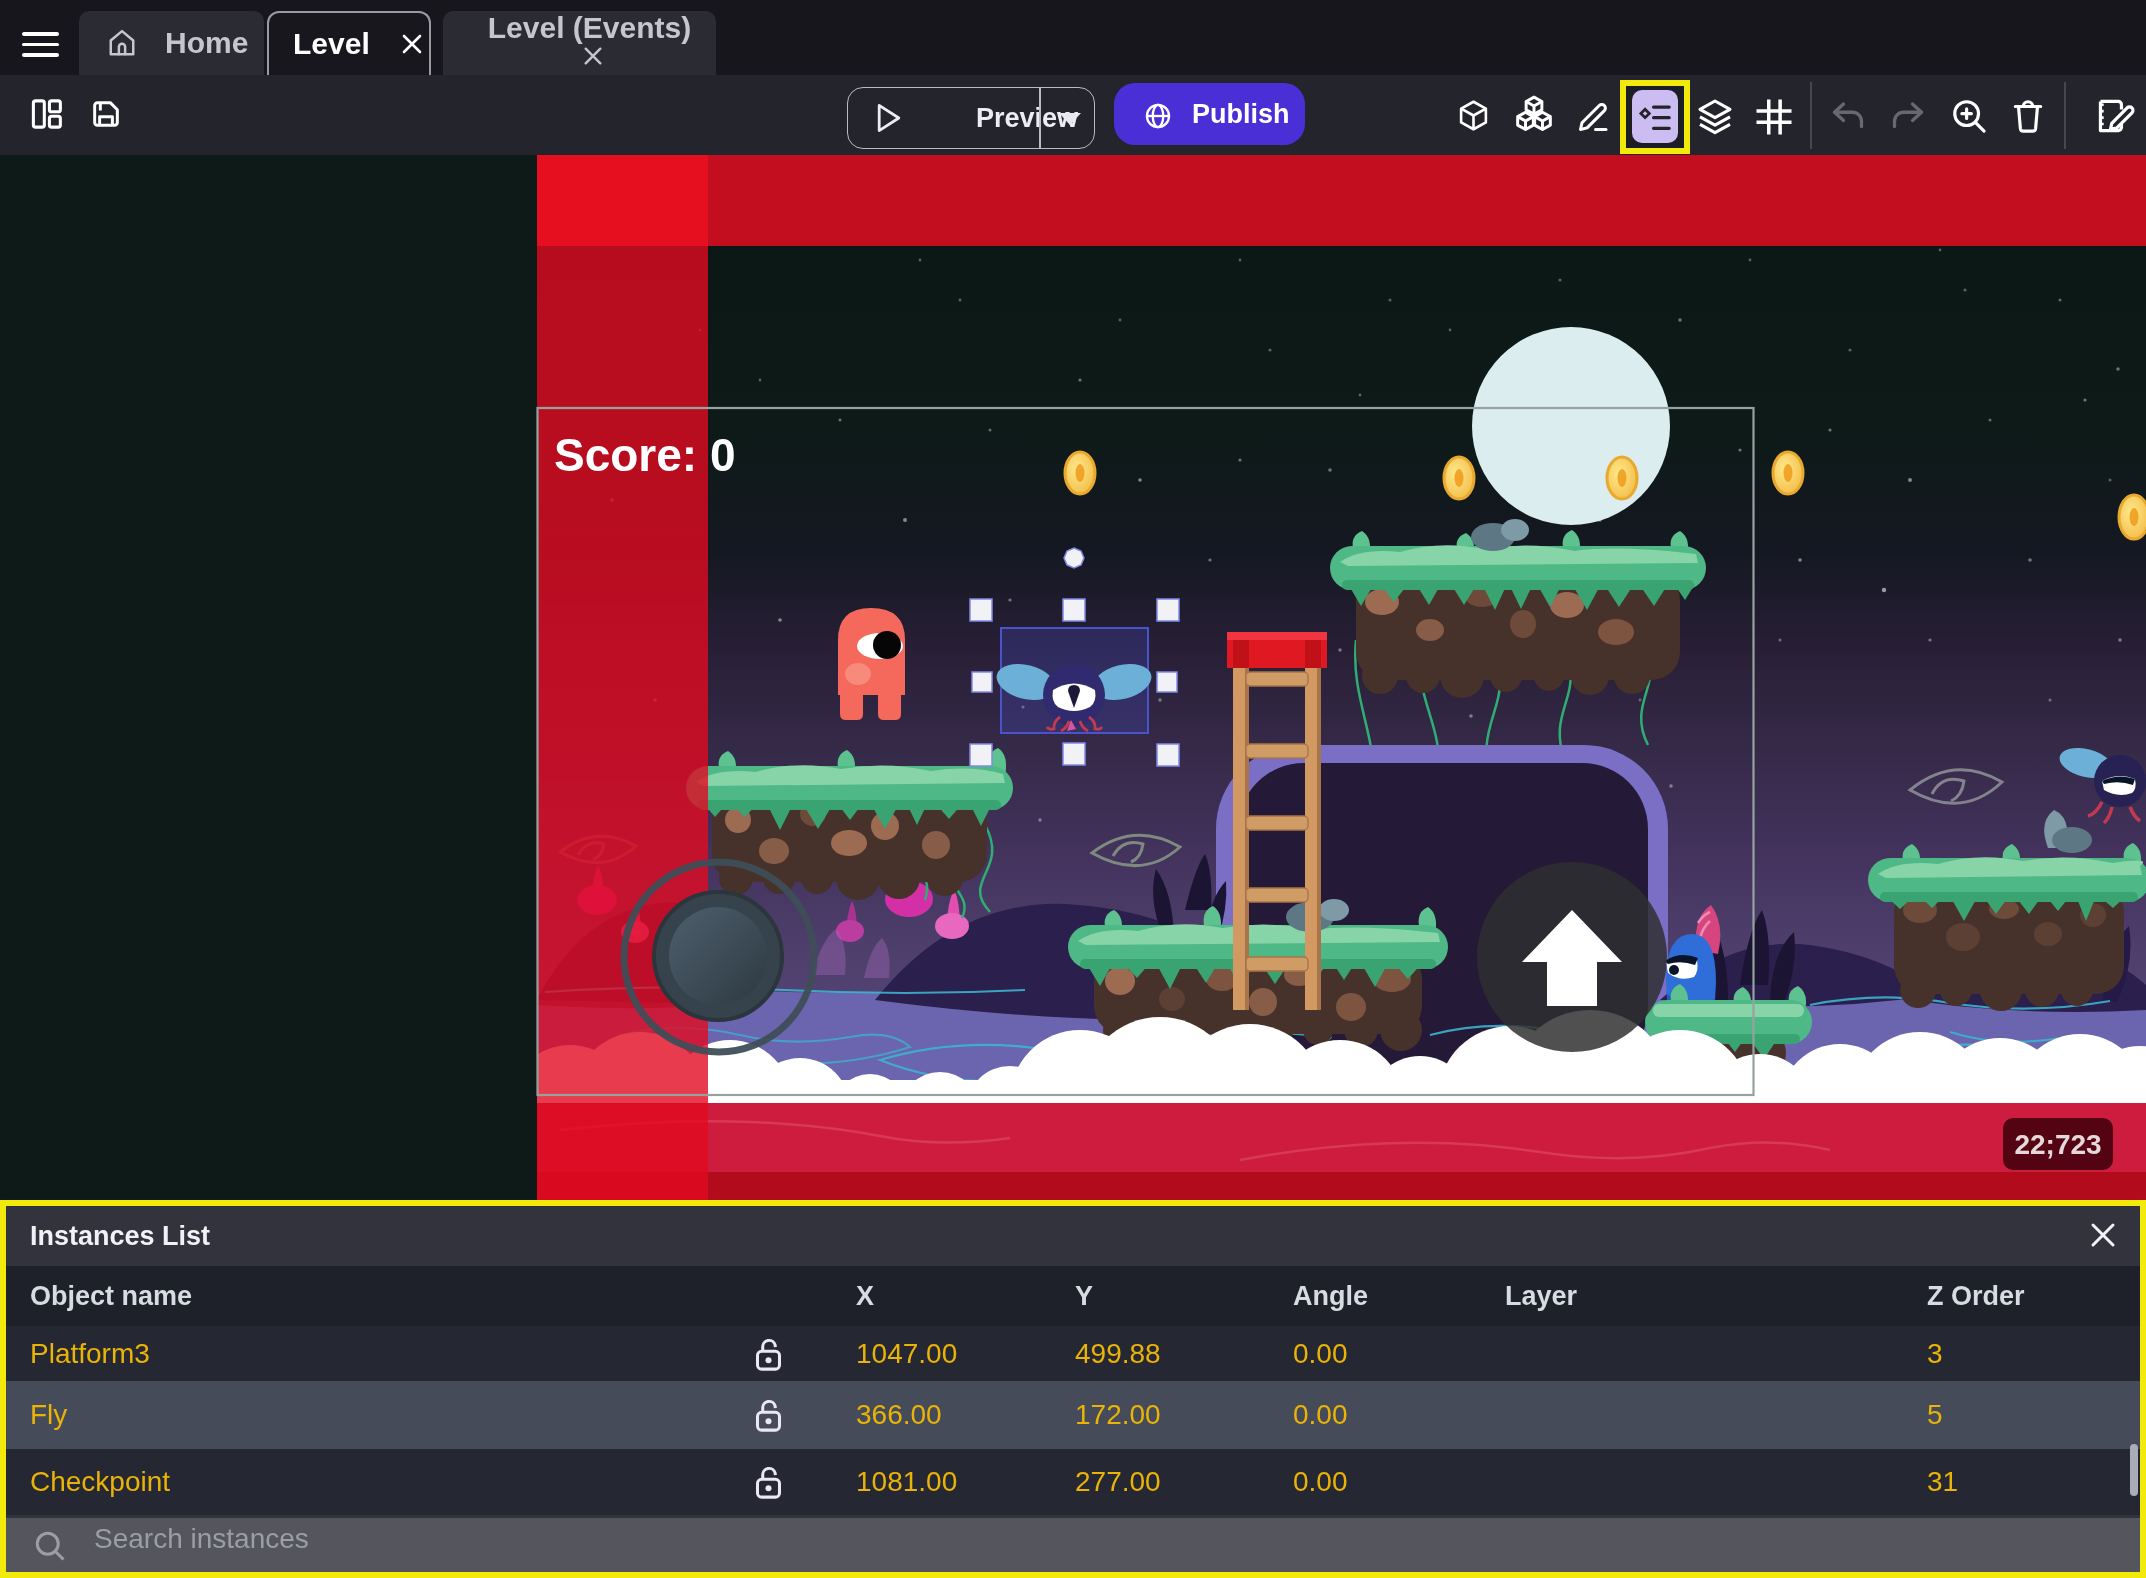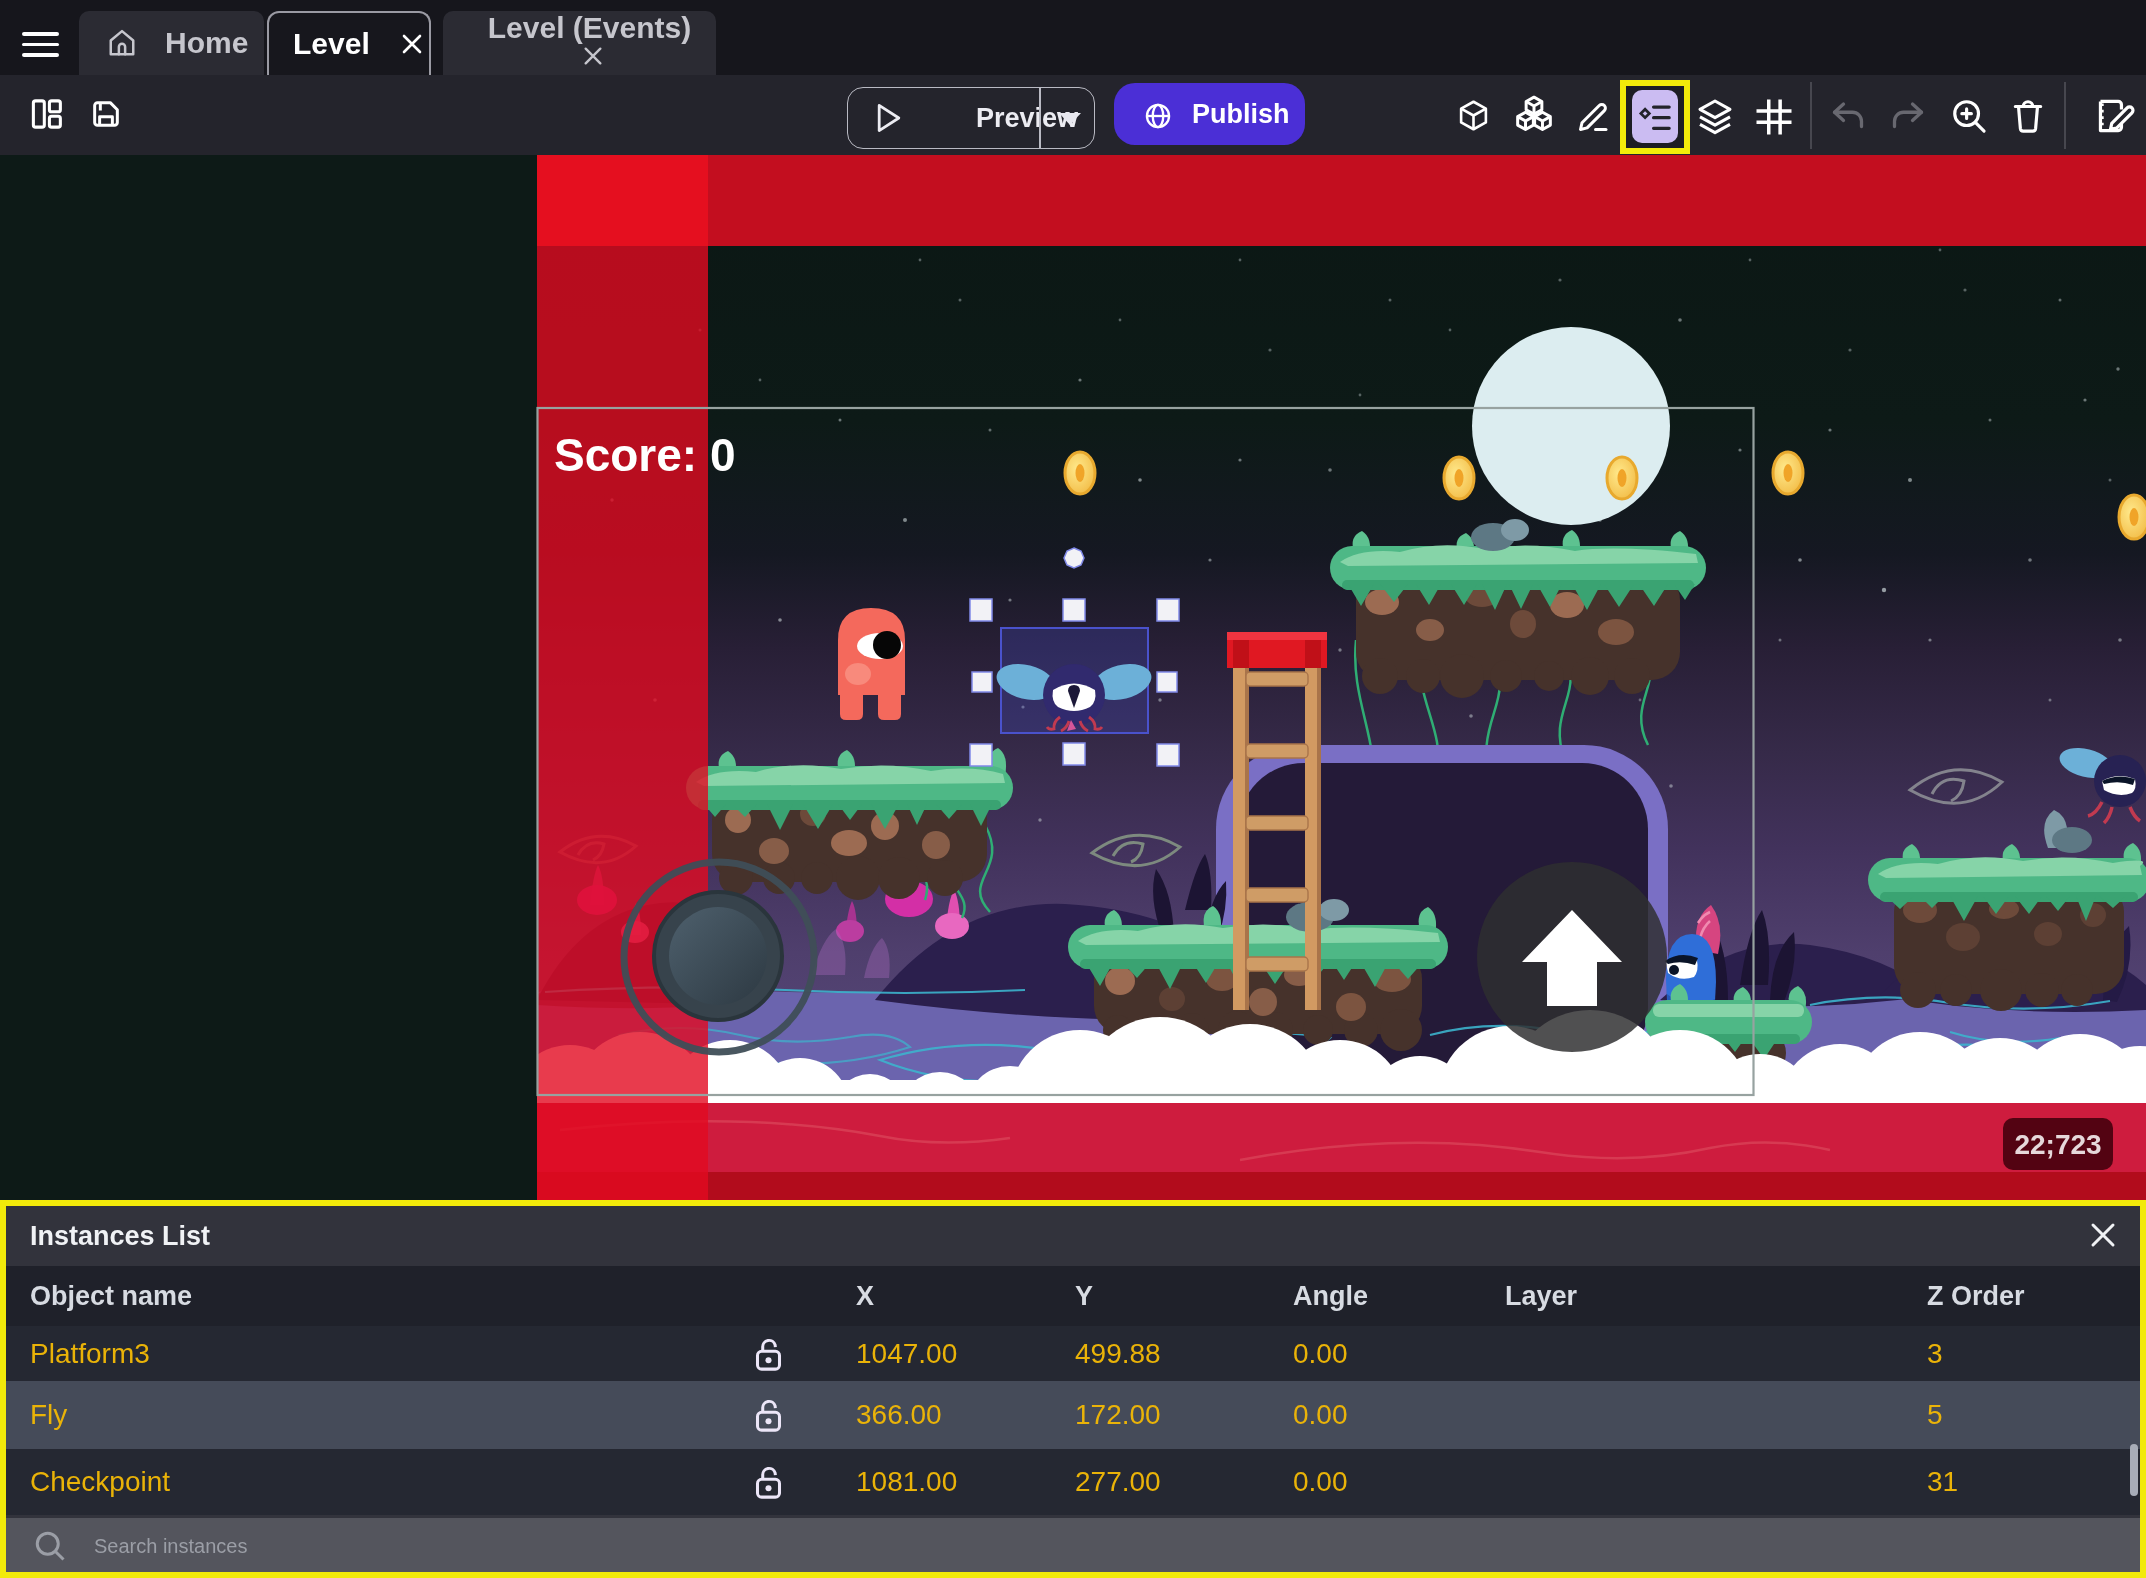--- a/index.html
+++ b/index.html
@@ -27,21 +27,21 @@
     color:#f0f2f5; font-size:27px; font-weight:bold; }
   .ptitle span { position:absolute; left:24px; top:15px; }
   .phead { position:absolute; left:0; top:60px; width:2134px; height:60px; background:#1f212a;
     color:#d7dbe2; font-size:27px; font-weight:bold; }
   .prow  { position:absolute; left:0; width:2134px; height:64px; background:#252832;
     color:#eab308; font-size:28px; }
   .cell { position:absolute; top:50%; transform:translateY(-50%); }
   .c-name { left:24px; }
   .c-x { left:850px; } .c-y { left:1069px; } .c-a { left:1287px; } .c-l { left:1499px; } .c-z { left:1921px; }
   .psearch { position:absolute; left:0; top:312px; width:2134px; height:54px; background:#54555d; }
-  .psearch .ph { position:absolute; left:88px; top:17px; color:#9b9ea6; font-size:20px; }
+  .psearch .ph { position:absolute; left:88px; top:5px; color:#9b9ea6; font-size:28px; }
   .pclose { position:absolute; right:22px; top:14px; width:30px; height:30px; }
   svg.ic { display:block; }
 </style>
 </head>
 <body>
 <div class="tabbar">
   <div class="burger">
       <div></div>
       <div></div>
       <div></div>

